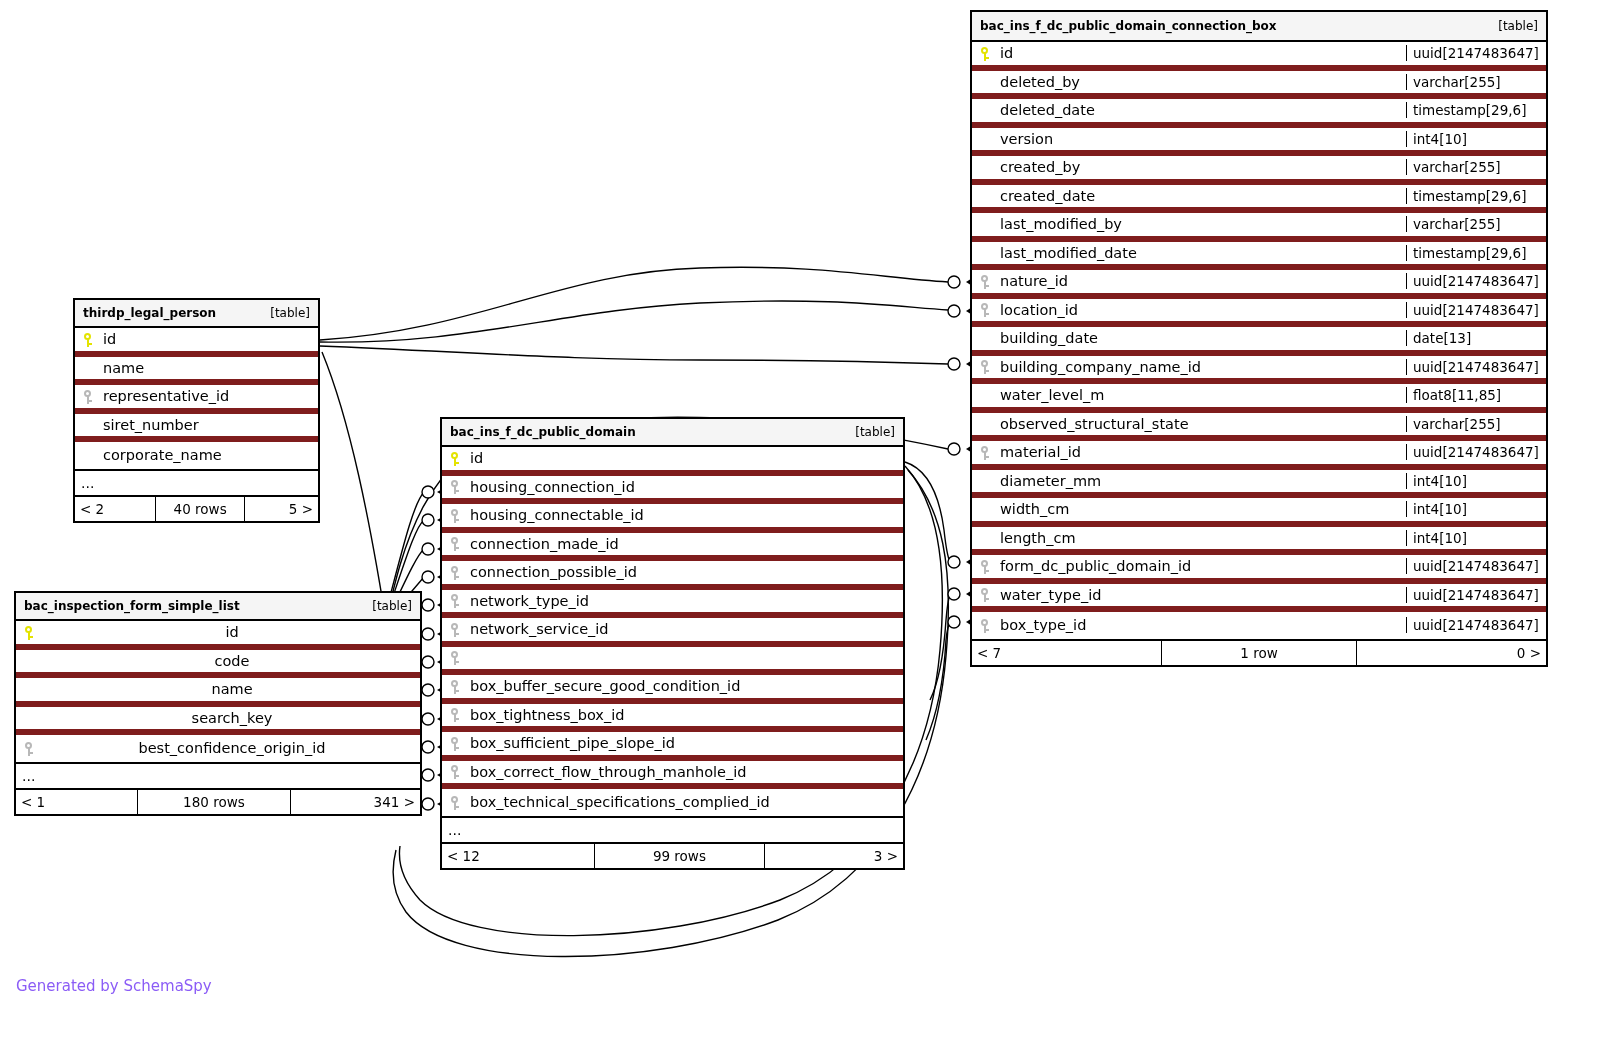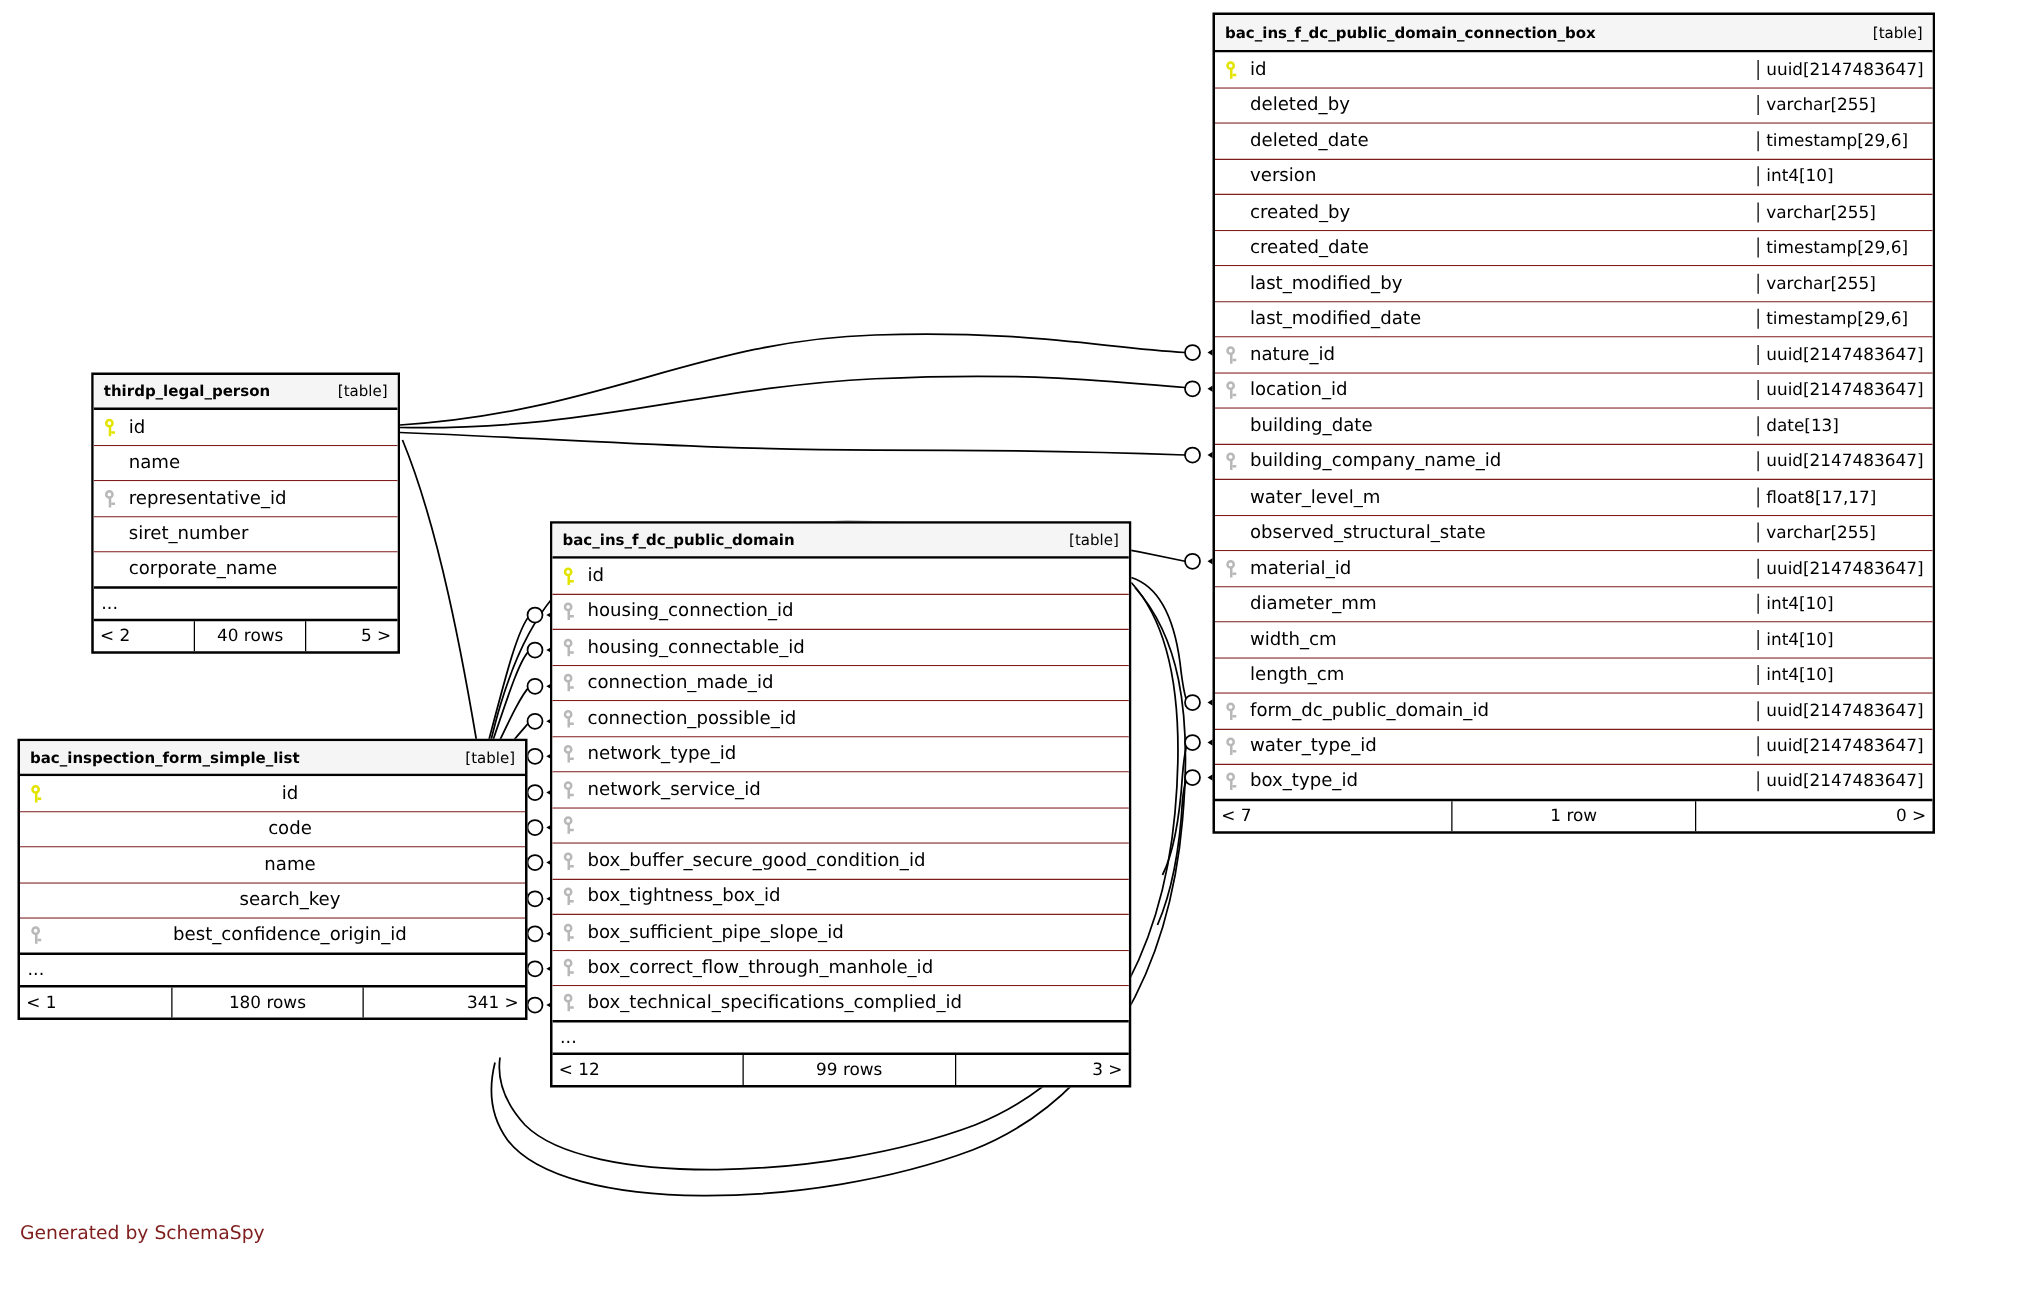--- a/index.html
+++ b/index.html
@@ -45,21 +45,21 @@
   }
   .tbl-kind {
     font-size: 12px;
     color: #000;
     white-space: nowrap;
   }
   .col-row {
     display: flex;
     align-items: center;
     height: 28.5px;
-    border-bottom: 1px solid #7f1d1d;
+    border-bottom: 6px solid #7f1d1d;
     box-sizing: border-box;
     background: #fff;
   }
   .col-row.last-col { border-bottom: 2px solid #000; }
   .col-key {
     width: 26px;
     min-width: 26px;
     text-align: center;
     font-size: 13px;
     line-height: 1;
@@ -131,21 +131,21 @@
     position: absolute;
     left: 5.5px; top: 10px;
     width: 3px; height: 2px;
     background: currentColor;
   }
   .key-primary { color: #e3e300; }
   .key-foreign { color: #b8b8b8; }
   .credit {
     position: absolute;
     font-size: 15px;
-    color: #7f1d1d;
+    color: #8b5cf6;
     white-space: nowrap;
   }
 </style>
 </head>
 <body>
 
 <svg id="edge-layer" viewBox="0 0 1619 1039">
   <g fill="none" stroke="#000000" stroke-width="1.4">
 
     <path d="M320,340 C480,330 560,272 700,268 C820,264 880,278 948,282"></path>
@@ -427,21 +427,21 @@
     <span class="col-type" style="width:140px">date[13]</span>
   </div>
   <div class="col-row">
     <span class="col-key"><span class="keyicon key-foreign"><span class="kbow"></span><span class="kstem"></span><span class="ktooth"></span></span></span>
     <span class="col-name">building_company_name_id</span>
     <span class="col-type" style="width:140px">uuid[2147483647]</span>
   </div>
   <div class="col-row">
     <span class="col-key"></span>
     <span class="col-name">water_level_m</span>
-    <span class="col-type" style="width:140px">float8[17,17]</span>
+    <span class="col-type" style="width:140px">float8[11,85]</span>
   </div>
   <div class="col-row">
     <span class="col-key"></span>
     <span class="col-name">observed_structural_state</span>
     <span class="col-type" style="width:140px">varchar[255]</span>
   </div>
   <div class="col-row">
     <span class="col-key"><span class="keyicon key-foreign"><span class="kbow"></span><span class="kstem"></span><span class="ktooth"></span></span></span>
     <span class="col-name">material_id</span>
     <span class="col-type" style="width:140px">uuid[2147483647]</span>

